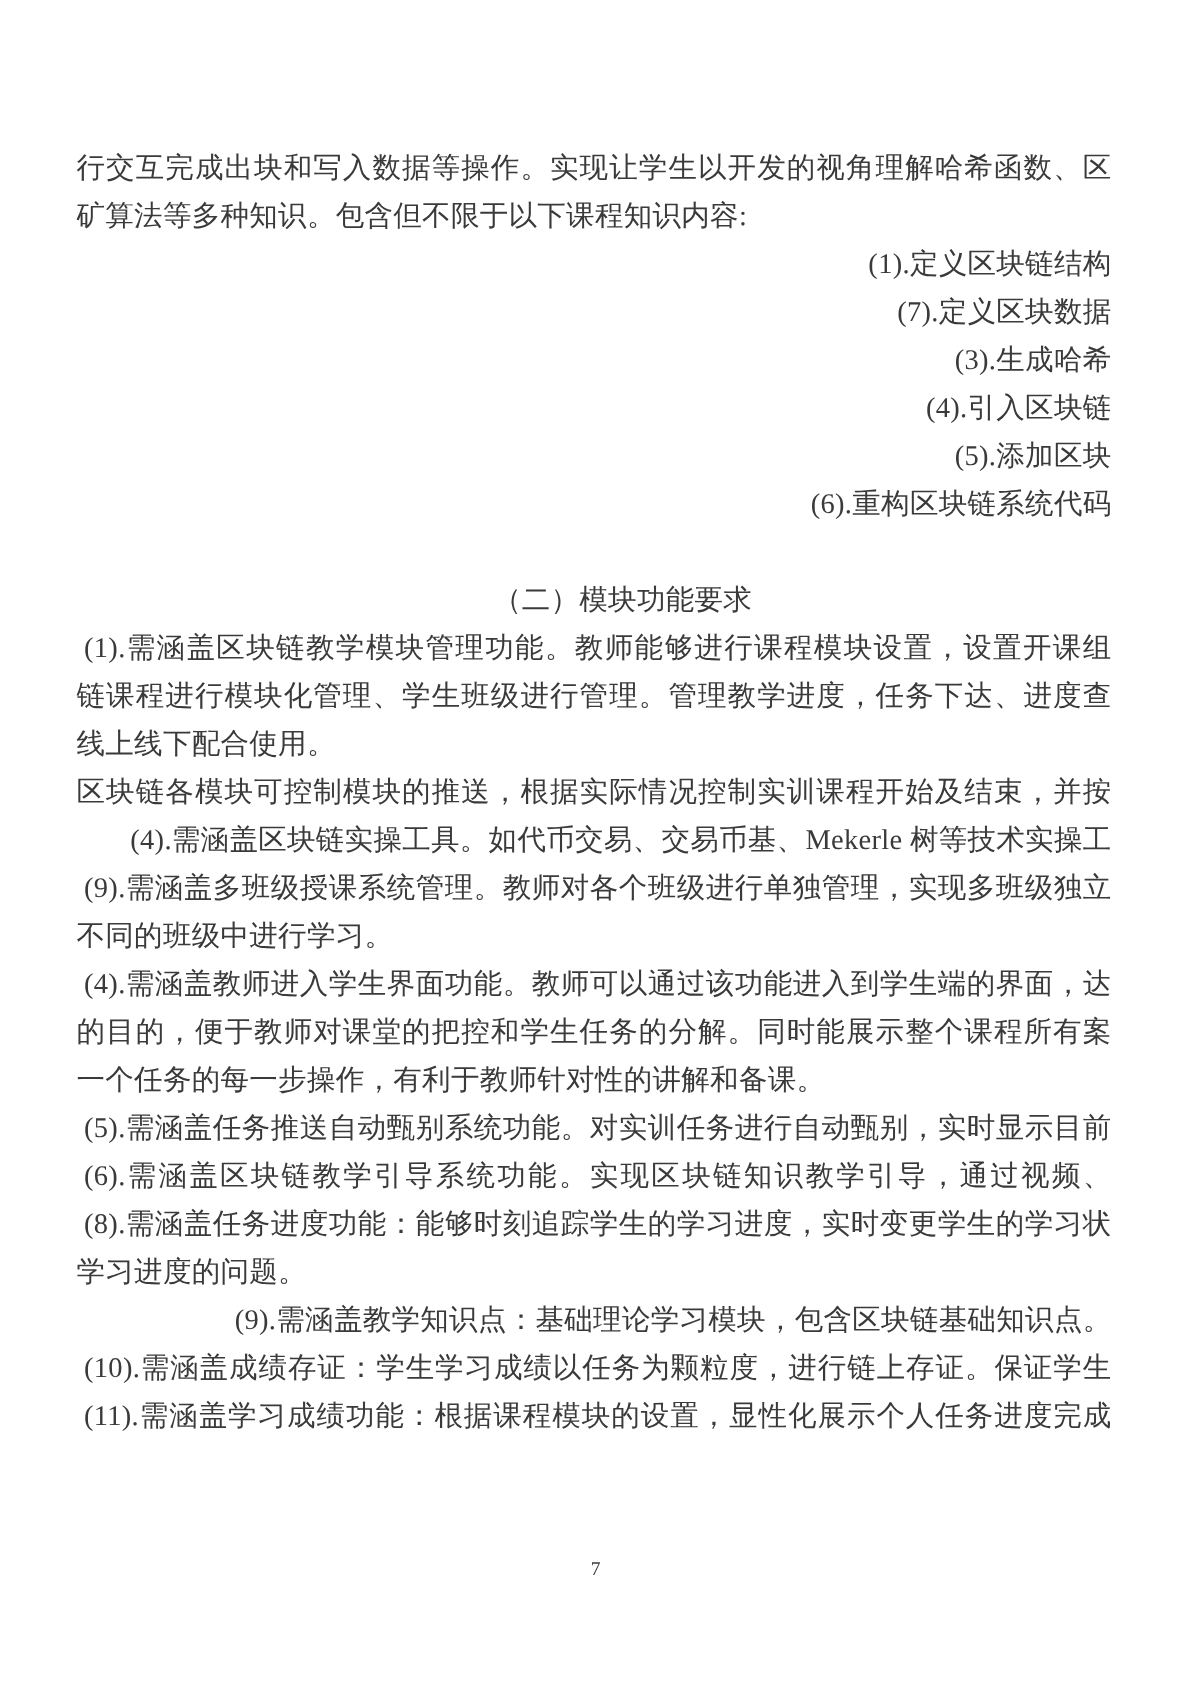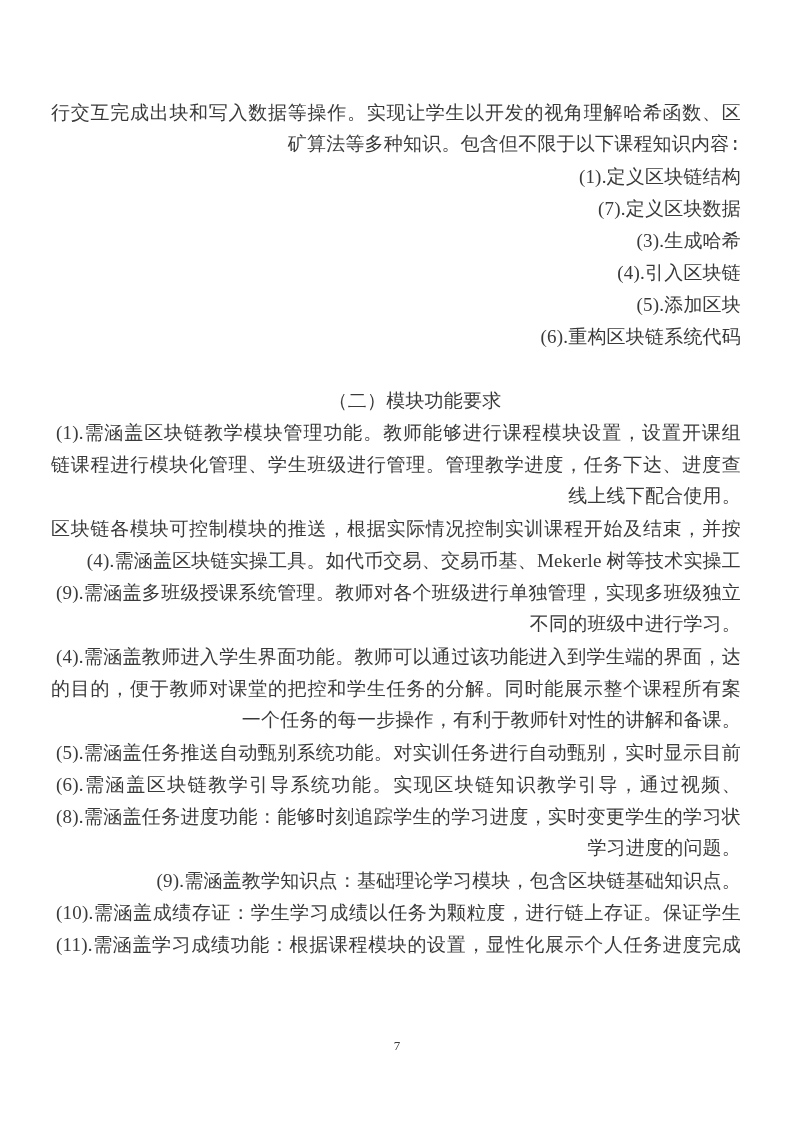--- a/index.html
+++ b/index.html
@@ -39,22 +39,21 @@
     text-align-last: justify;
     text-indent: 5px;
   }
   
   .line.item {
     text-align: right;
     text-indent: 5px;
   }
   
   .line.plain {
-    text-align: right;
-    font-family: Liberation Mono, monospace;
+    text-align: left;
   }
   
   .line.heading {
     text-align: center;
     text-indent: 38px;
   }
   .line.blank {
     
   }
   .footer {

